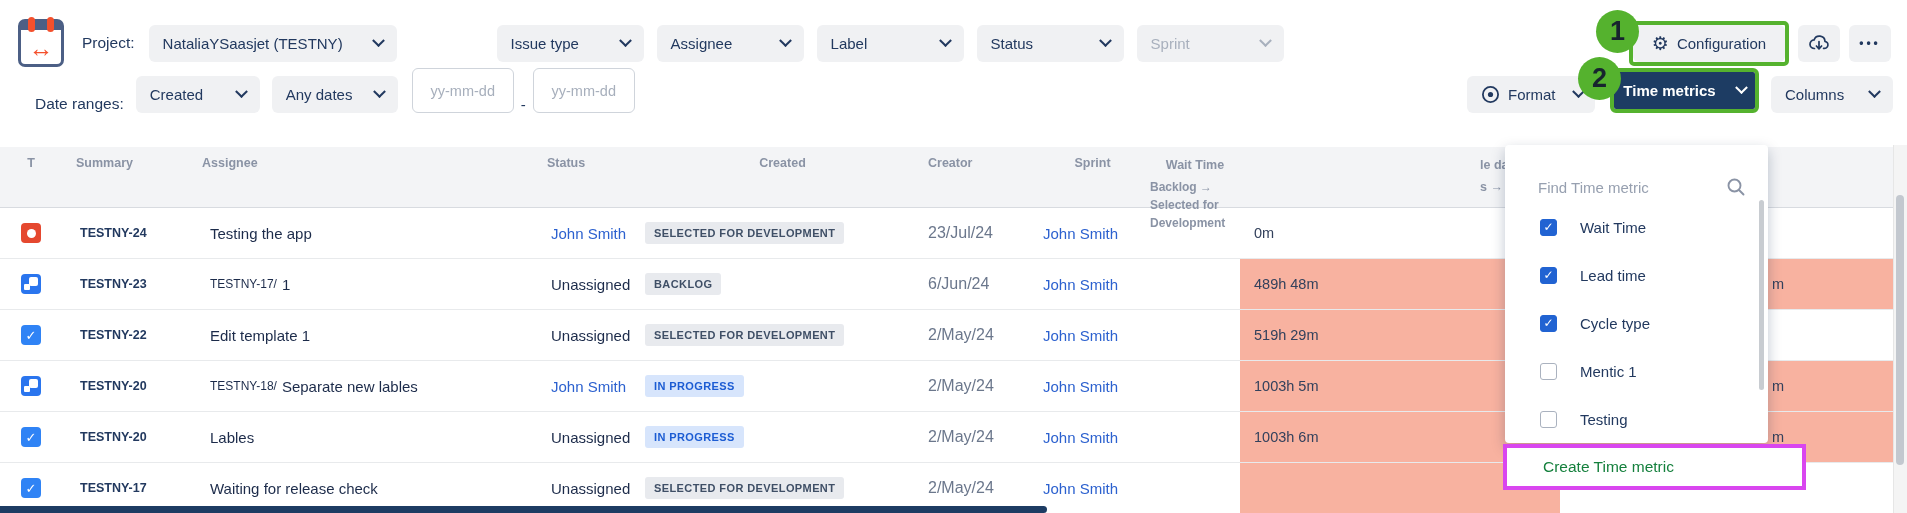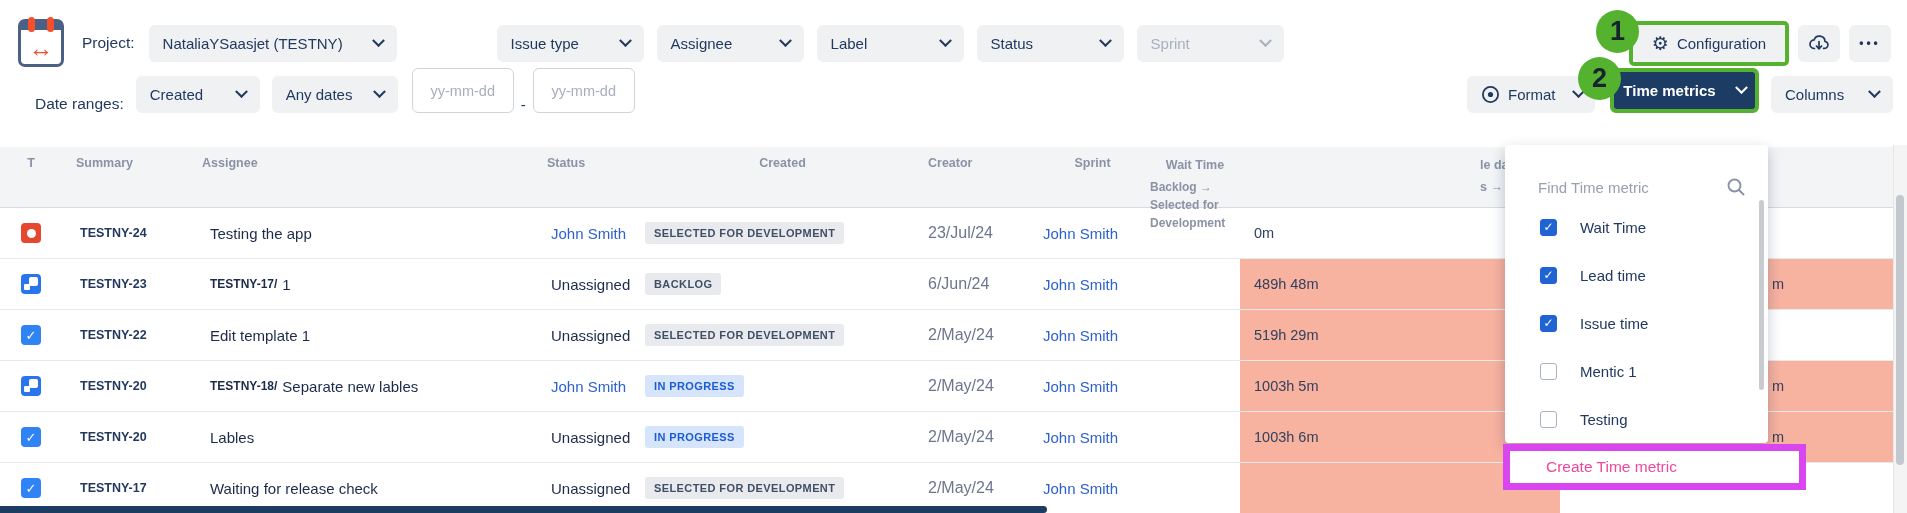--- a/index.html
+++ b/index.html
@@ -59,21 +59,21 @@
   .th-2line { flex-direction:column; align-items:center; line-height:18px; }
   .th-2line .sub { margin-top:4px; font-size:12px; }
   .th-clip { position:relative; }
   .th-clip .frag { position:absolute; left:240px; line-height:18px; white-space:nowrap; }
   .th-clip .frag.f2 { top:31px; }
   .trow { height:51px; border-bottom:1px solid #e8eaec; }
   .cell { display:flex; align-items:center; height:100%; font-size:15px; color:#1c2b4a; }
   .c-t { justify-content:center; }
   .c-key { padding-left:18px; font-size:12.5px; font-weight:bold; color:#22395f; cursor:pointer; }
   .c-sum { padding-left:14px; }
-  .c-sum .prefix { font-size:12px; font-weight:bold; margin-right:5px; }
+  .c-sum .prefix { font-size:12px; font-weight:normal; margin-right:5px; }
   .c-sum .prefix:empty { margin-right:0; }
   .c-asg { padding-left:6px; }
   .c-created { padding-left:8px; font-size:16px; color:#6b778c; }
   .c-creator { padding-left:8px; }
   .c-wait { padding-left:14px; font-size:14.5px; color:#33415c; }
   .c-extra { font-size:14.5px; color:#33415c; }
   .c-extra span { padding-left:212px; }
   .alert { background:#f8b2a0; }
   .link { color:#2c61cf; cursor:pointer; }
   .badge { font-size:11px; font-weight:bold; letter-spacing:.4px; padding:5px 9px; border-radius:3px; white-space:nowrap; }
@@ -92,21 +92,21 @@
   .dropdown { position:absolute; left:1505px; top:145px; width:263px; height:298px; background:#fff; border-radius:4px; box-shadow:0 5px 14px rgba(9,30,66,.25); z-index:10; padding-top:26px; }
   .search-row { display:flex; align-items:center; padding:0 22px 0 33px; height:32px; }
   .search-input { border:none; outline:none; flex:1; font-size:15px; color:#22395f; font-family:inherit; min-width:0; }
   .search-input::placeholder { color:#97a0b0; }
   .dd-item { height:48px; display:flex; align-items:center; padding-left:35px; gap:23px; cursor:pointer; }
   .cb { width:17px; height:17px; border:1.6px solid #aab2bf; border-radius:3px; background:#fff; flex:none; position:relative; }
   .cb.checked { background:#2163d2; border-color:#2163d2; }
   .cb.checked::after { content:"✓"; position:absolute; inset:-1px 0 0 0; display:flex; align-items:center; justify-content:center; color:#fff; font-size:12px; font-weight:bold; }
   .dd-label { font-size:15px; color:#22395f; }
   .dd-scroll { position:absolute; right:4px; top:55px; width:5px; height:190px; background:#c8ccd1; border-radius:3px; }
-  .create-box { position:absolute; left:1503px; top:444px; width:303px; height:46px; background:#fff; border:7px solid #d946ef; display:flex; align-items:center; padding-left:36px; font-size:15.5px; color:#ec4899; z-index:11; cursor:pointer; }
+  .create-box { position:absolute; left:1503px; top:444px; width:303px; height:46px; background:#fff; border:4px solid #d946ef; display:flex; align-items:center; padding-left:36px; font-size:15.5px; color:#15803d; z-index:11; cursor:pointer; }
 
   
   .vtrack { position:absolute; right:0; top:145px; bottom:0; width:14px; background:#f4f4f4; border-left:1px solid #e6e6e6; z-index:9; }
   .vthumb { position:absolute; right:3px; top:50px; width:8px; height:270px; background:#c3c8cf; border-radius:4px; }
   .hthumb { position:absolute; left:0; bottom:0; width:1047px; height:7px; background:#1d3c63; border-radius:0 4px 4px 0; z-index:12; }
 </style>
 </head>
 <body>
 
 <div class="app">
@@ -371,21 +371,21 @@
     <span class="dd-label">Wait Time</span>
   </div>
 
   <div class="dd-item">
     <span class="cb checked"></span>
     <span class="dd-label">Lead time</span>
   </div>
 
   <div class="dd-item">
     <span class="cb checked"></span>
-    <span class="dd-label">Issue time</span>
+    <span class="dd-label">Cycle type</span>
   </div>
 
   <div class="dd-item">
     <span class="cb"></span>
     <span class="dd-label">Mentic 1</span>
   </div>
 
   <div class="dd-item">
     <span class="cb"></span>
     <span class="dd-label">Testing</span>

